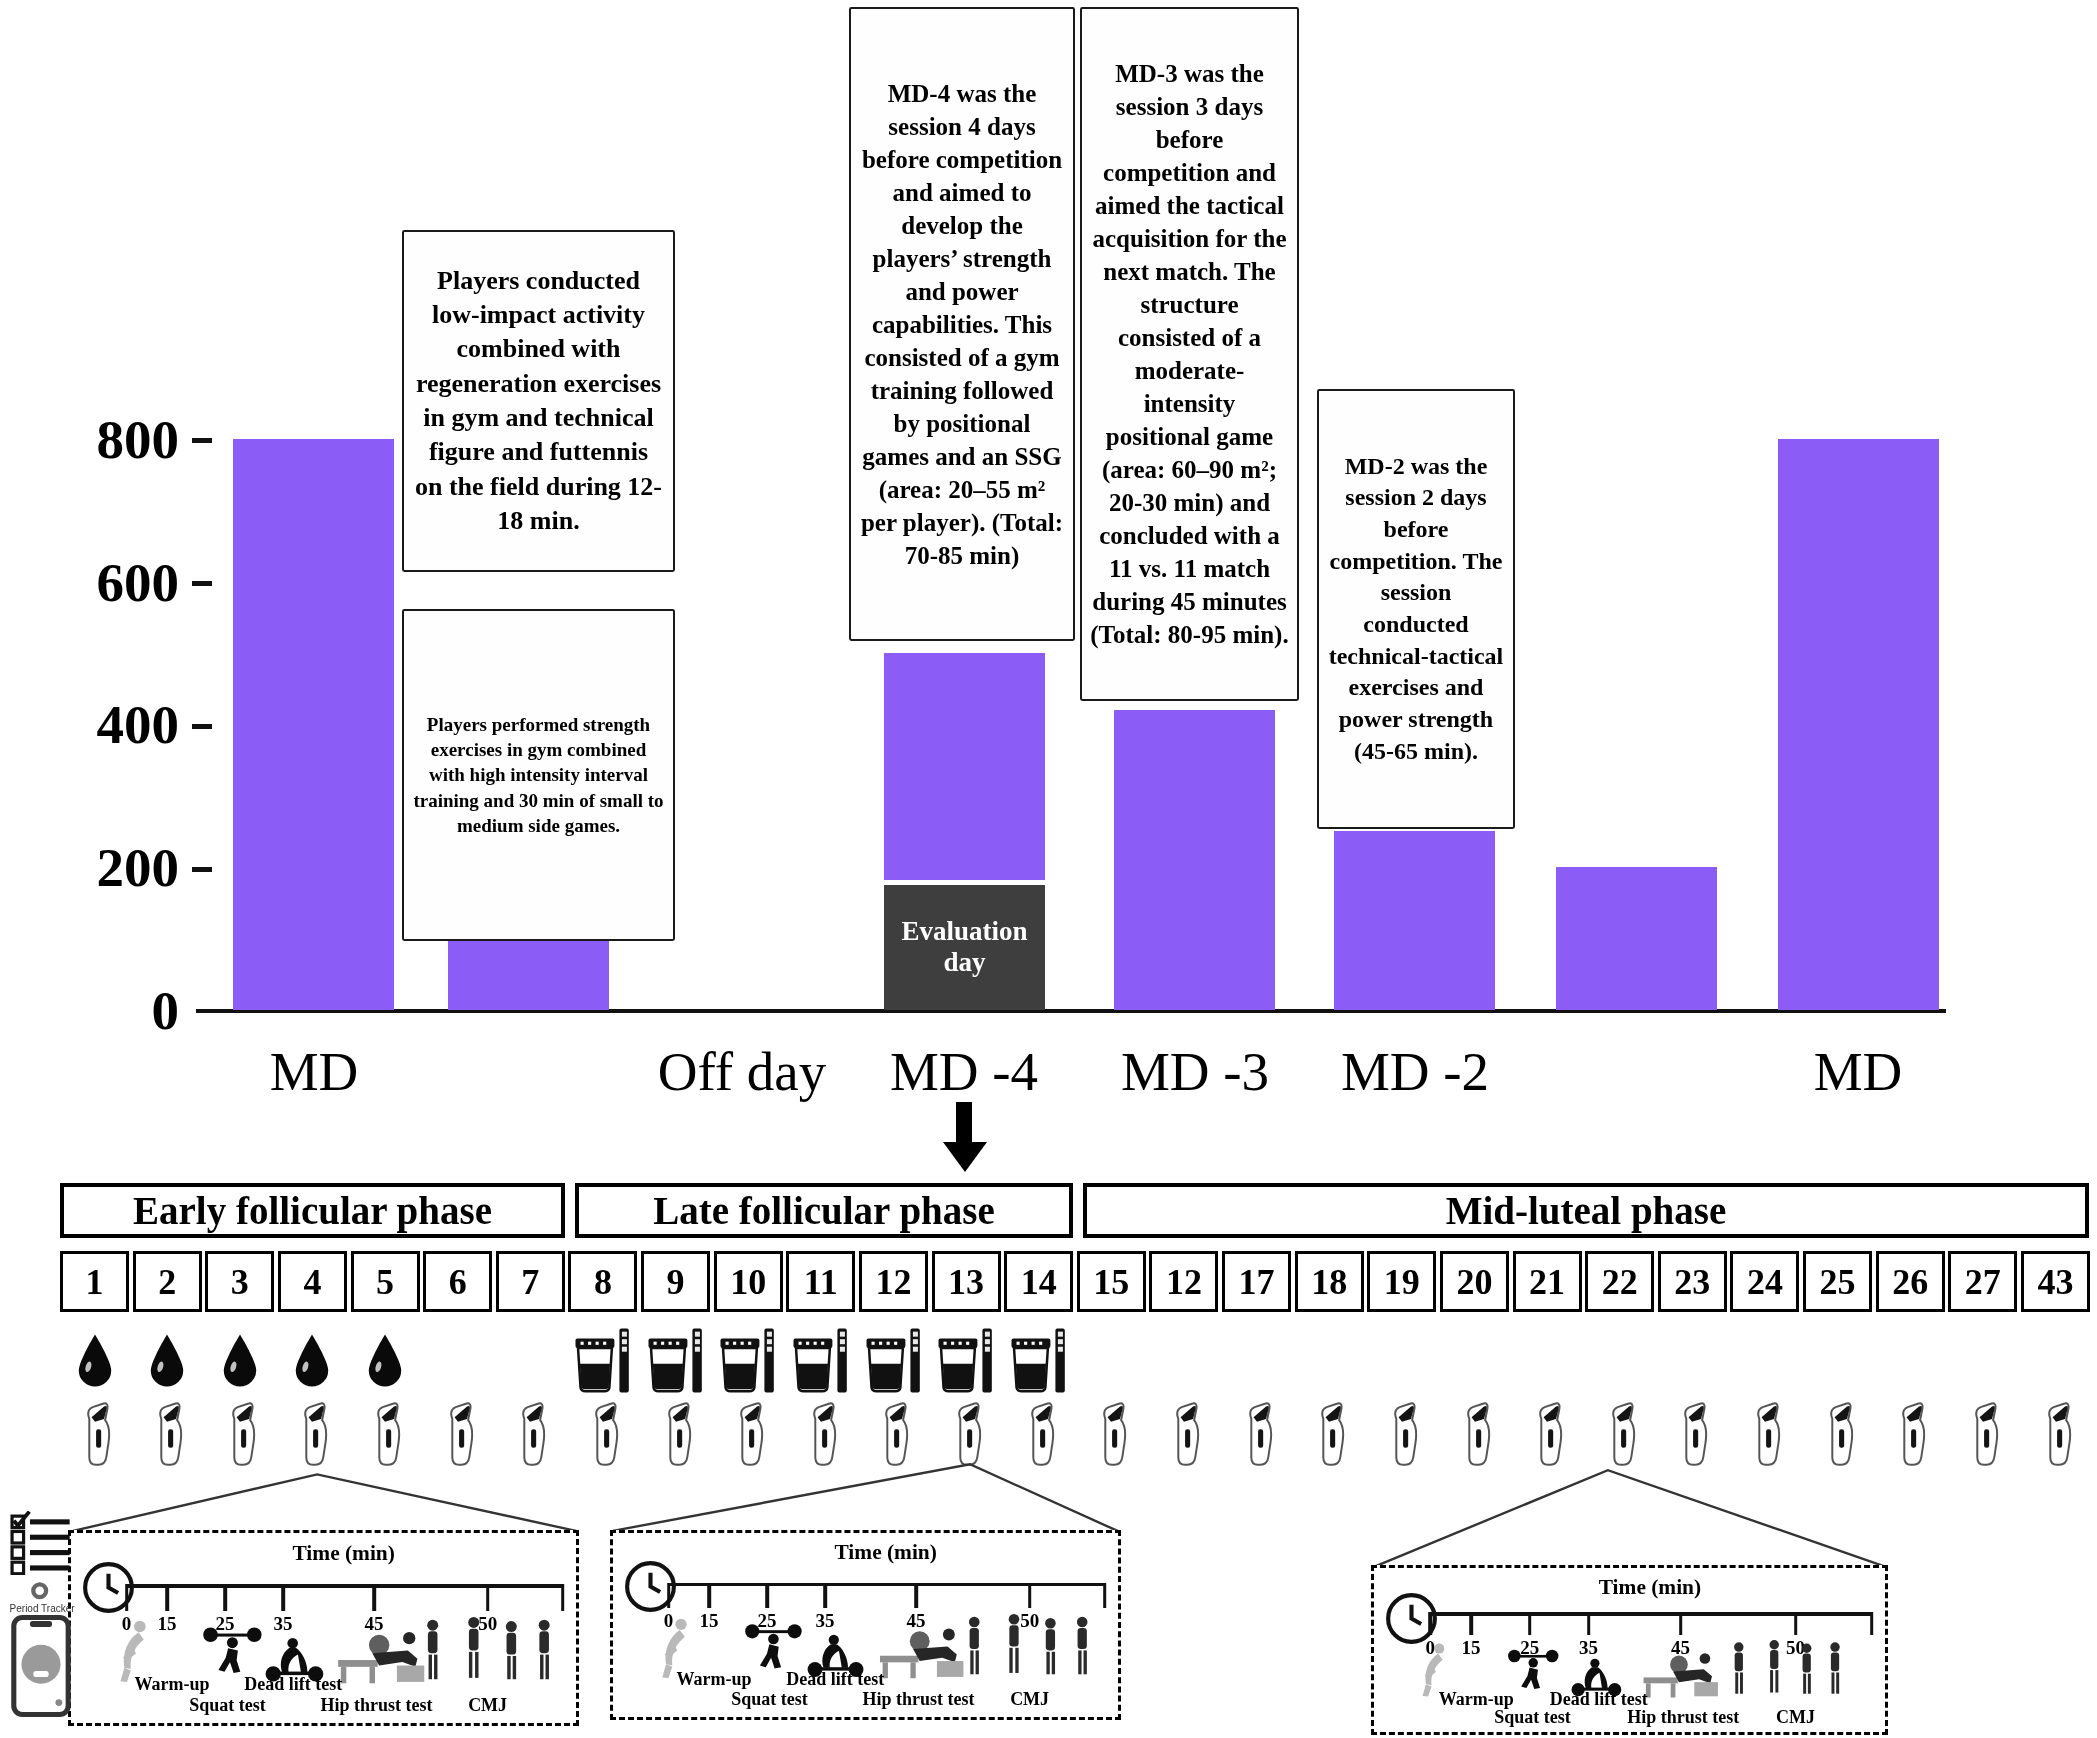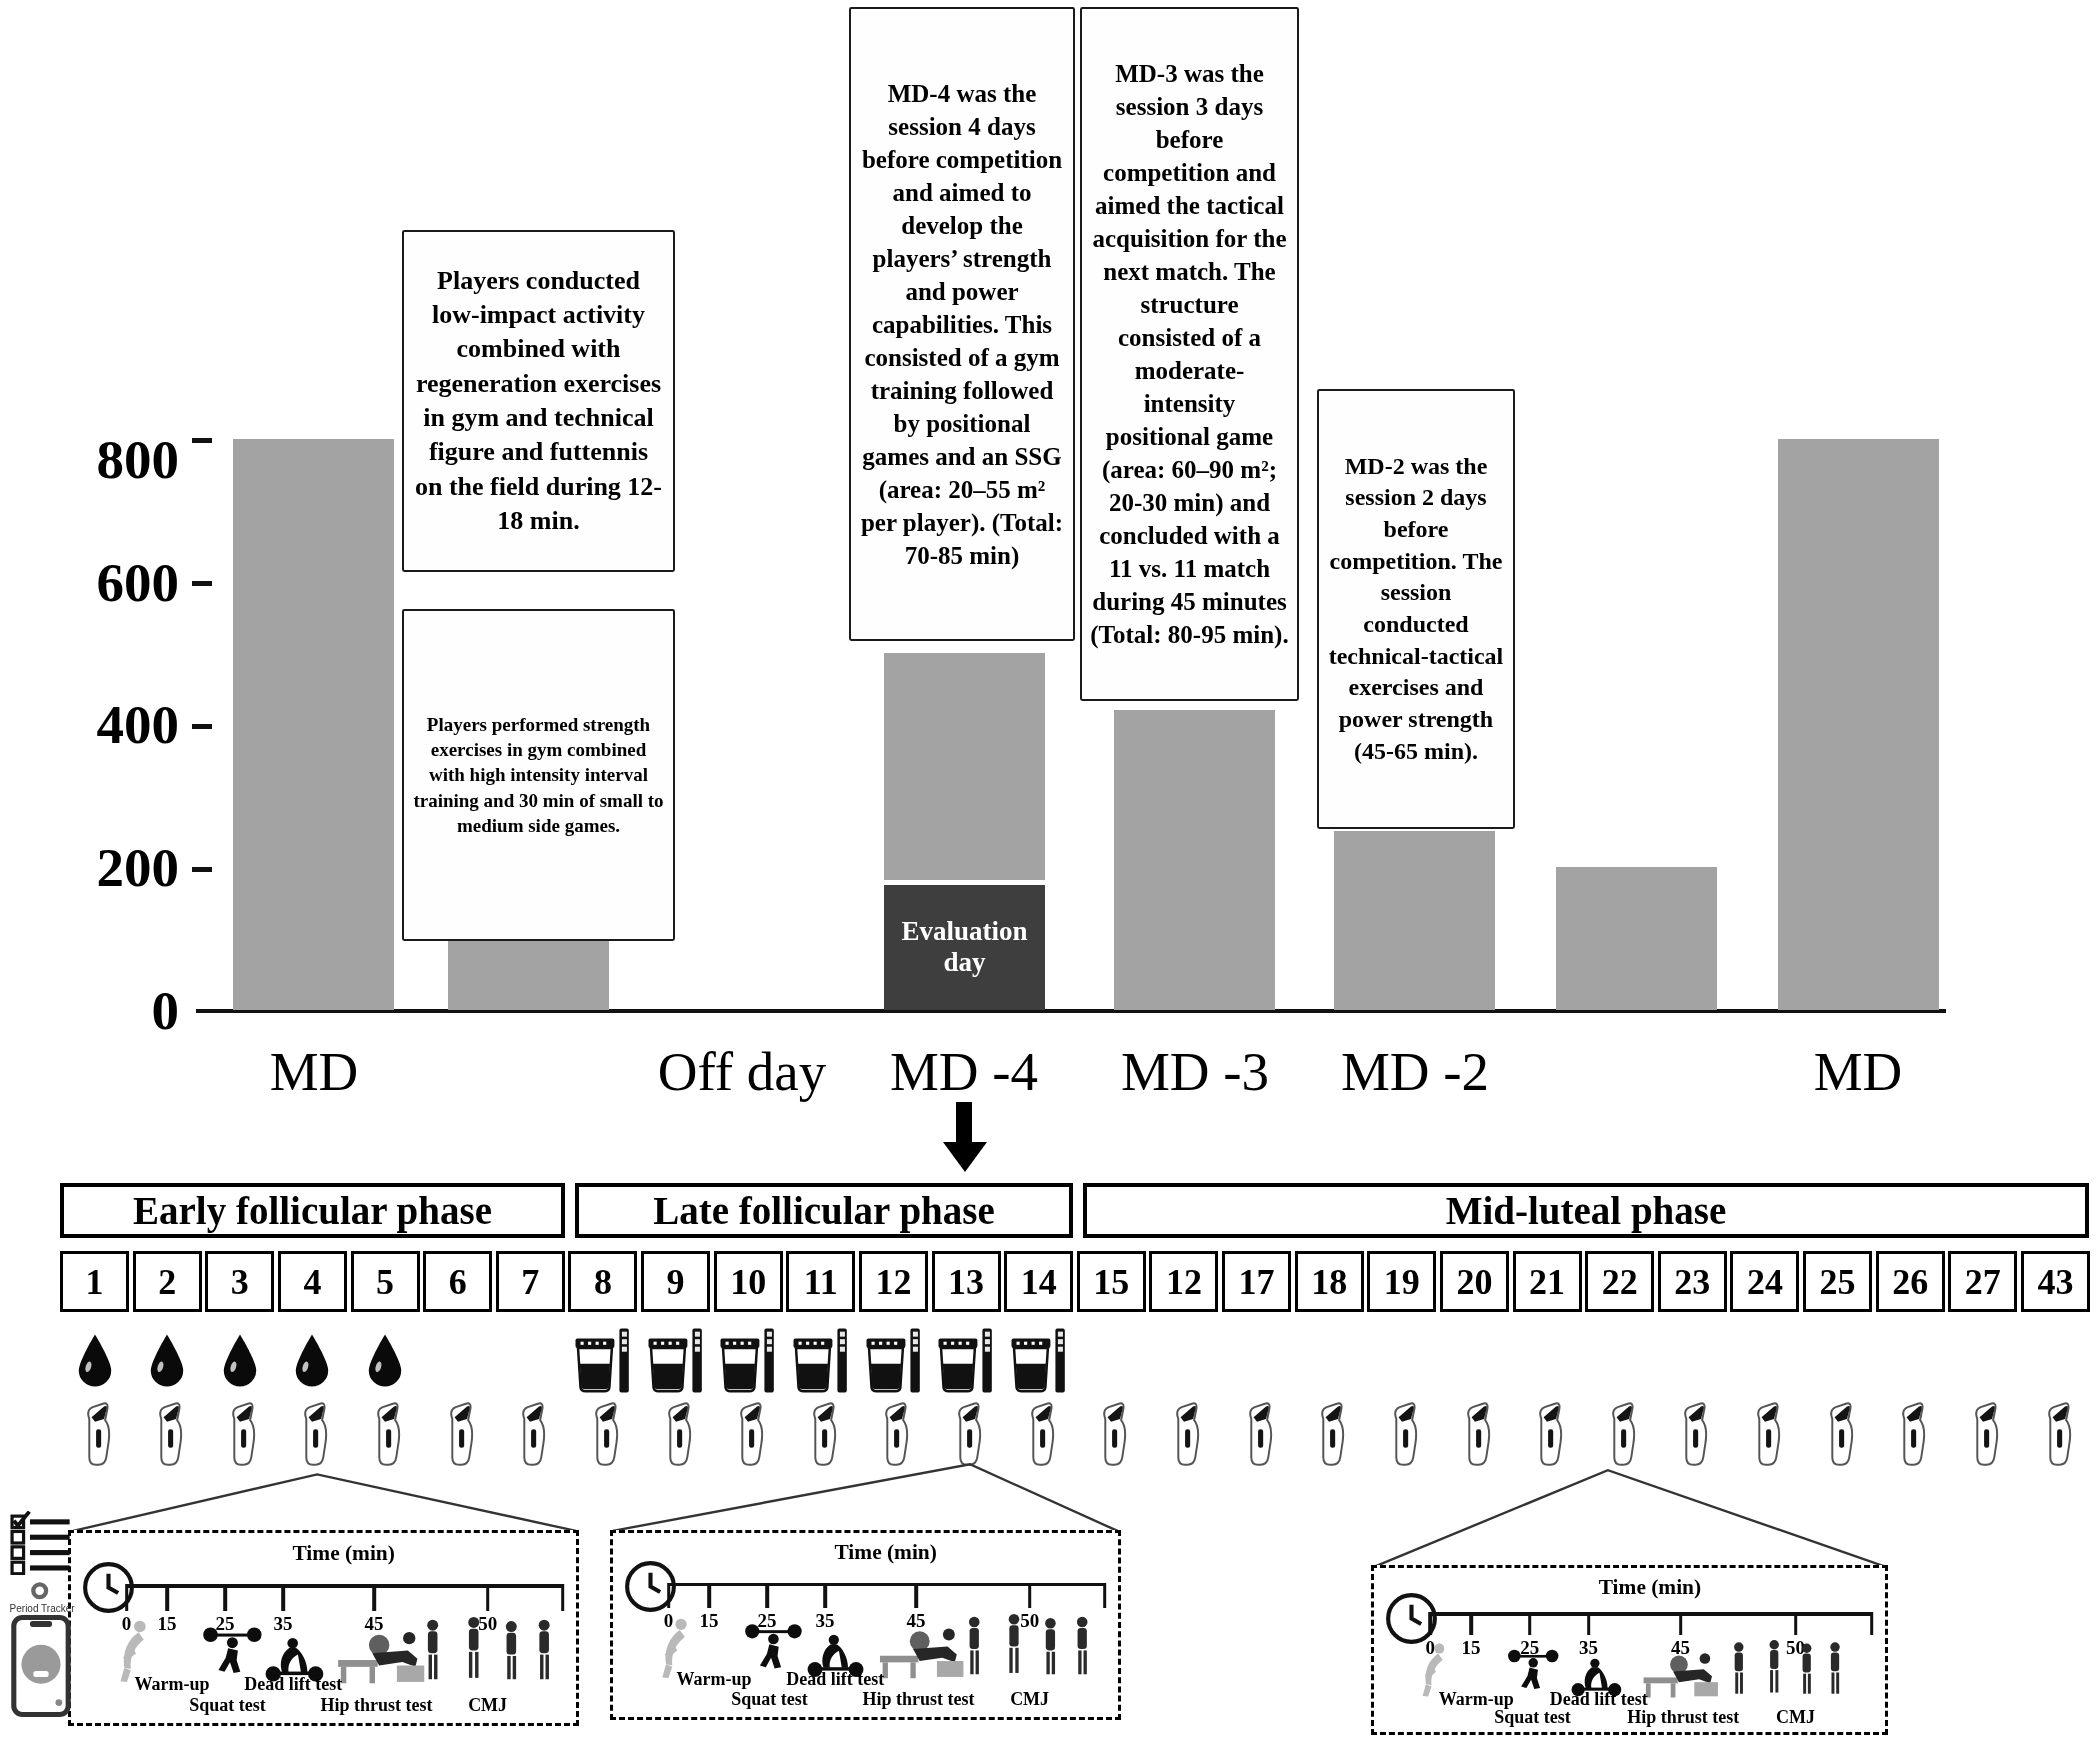--- a/index.html
+++ b/index.html
@@ -5,21 +5,21 @@
   html,body{margin:0;padding:0;background:#ffffff;}
   #page{position:relative;width:2097px;height:1739px;background:#fff;overflow:hidden;
         font-family:"Liberation Serif",serif;color:#000;}
 
   
   #chart-area{position:absolute;left:0;top:0;width:2097px;height:1012px;}
   .ylab{position:absolute;left:18px;width:161px;height:65px;line-height:65px;
         text-align:right;font:700 55px "Liberation Serif",serif;}
   .ytickdash{position:absolute;left:192px;width:20px;height:5.4px;background:#111;}
   #baseline{position:absolute;left:196px;top:1009px;width:1750px;height:3.6px;background:#111;}
-  .bar{position:absolute;bottom:2.4px;width:161px;background:#a3a3a3;}
+  .bar{position:absolute;bottom:2.4px;width:161px;background:#8b5cf6;}
   .eval-seg{position:absolute;left:0;bottom:0;width:100%;background:#3e3e3e;
             border-top:5.4px solid #ffffff;display:flex;align-items:center;justify-content:center;
             text-align:center;color:#fff;font:700 27px "Liberation Serif",serif;line-height:1.15;}
   .xlab{position:absolute;top:1040px;width:250px;margin-left:-125px;text-align:center;
         font:400 55px "Liberation Serif",serif;}
   .note{position:absolute;background:#fefefe;border:2.4px solid #1a1a1a;border-radius:2.4px;
         display:flex;align-items:center;justify-content:center;text-align:center;
         padding:8.3px;box-sizing:border-box;font-weight:700;line-height:1.32;}
   #arrow-stem{position:absolute;left:956px;top:1102px;width:16px;height:40px;background:#000;}
   #arrow-head{position:absolute;left:943px;top:1142px;width:0;height:0;
@@ -65,21 +65,21 @@
   
   #tracker-caption{position:absolute;left:3.6px;top:1603px;width:77px;text-align:center;
                    font:400 10px "Liberation Sans",sans-serif;color:#333;}
 </style>
 </head>
 <body>
 
 <div id="page">
 
   <div id="chart-area">
-    <div class="ylab" style="top:428px">800</div>
+    <div class="ylab" style="top:408px">800</div>
     <div class="ylab" style="top:551px">600</div>
     <div class="ylab" style="top:693px">400</div>
     <div class="ylab" style="top:836px">200</div>
     <div class="ylab" style="top:979px">0</div>
     <div class="ytickdash" style="top:438px"></div>
     <div class="ytickdash" style="top:581px"></div>
     <div class="ytickdash" style="top:724px"></div>
     <div class="ytickdash" style="top:867px"></div>
     <div id="baseline"></div>
 

